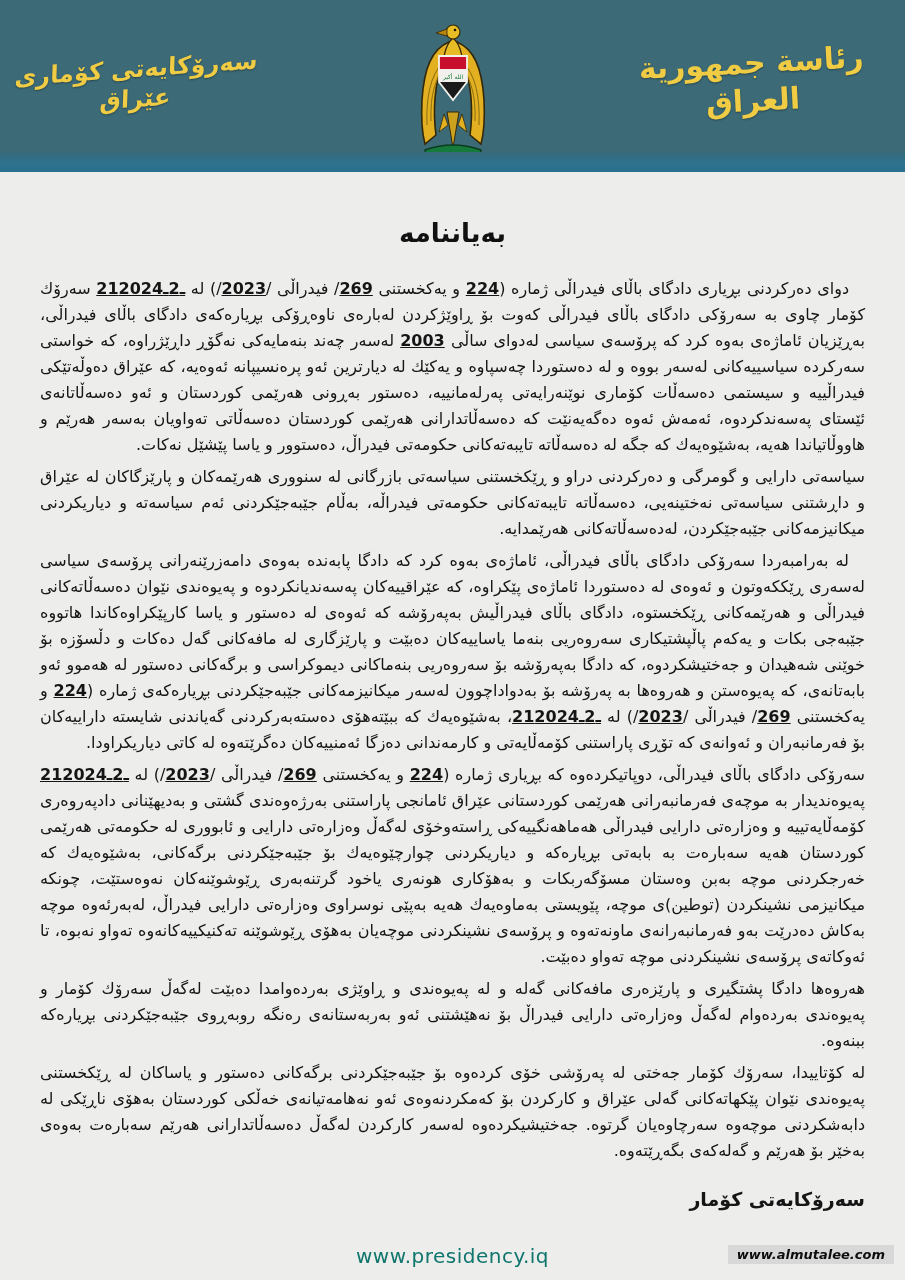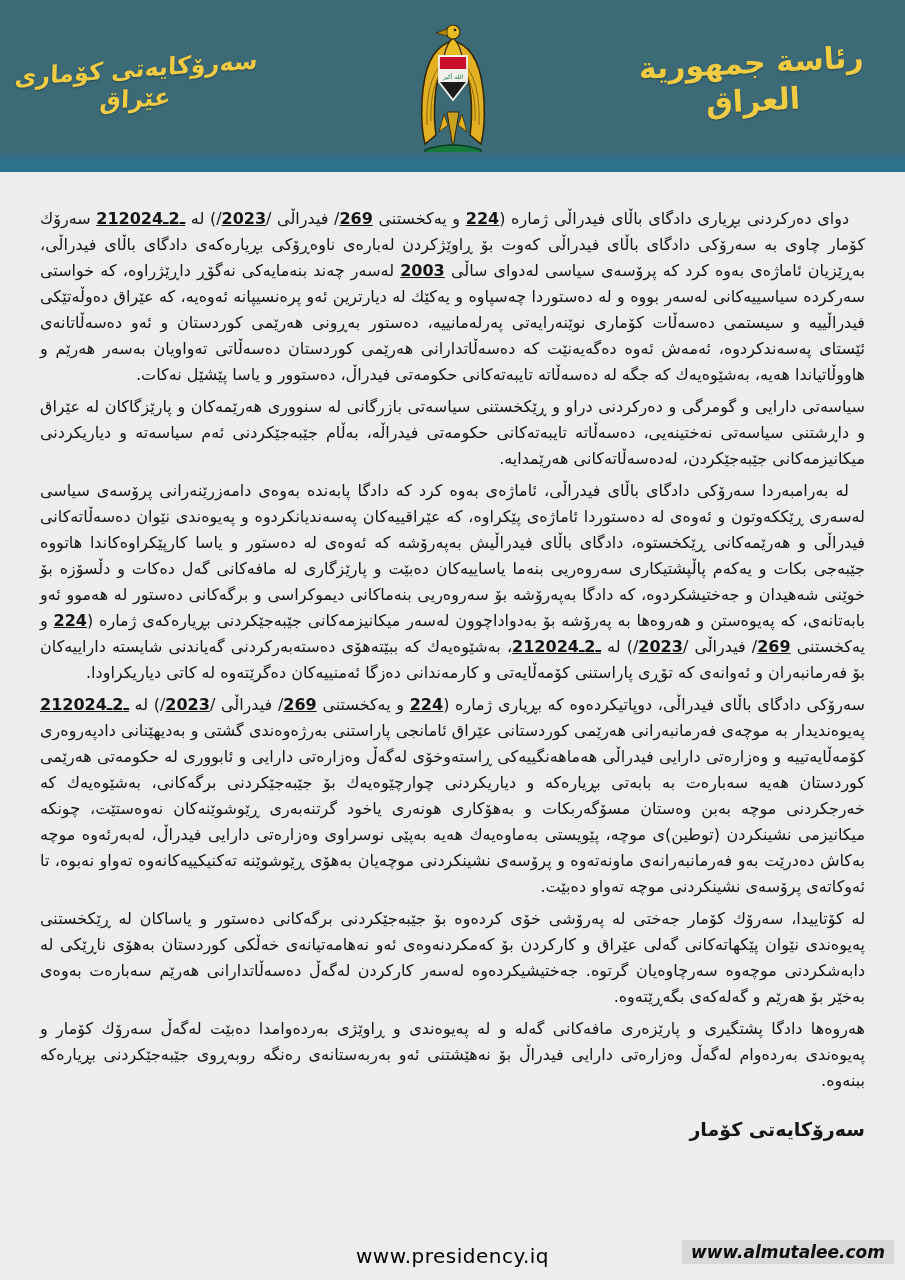--- a/index.html
+++ b/index.html
@@ -43,25 +43,25 @@
   }
   .doc p.indent{ text-indent:16px; }
   .doc b{ font-weight:bold;text-decoration:underline; }
   .signature{
     margin-top:24px; text-align:right; padding-left:46px;
     font-size:19px; font-weight:bold;
   }
   
   .site{
     position:absolute; left:0; right:0; bottom:12px; text-align:center;
-    color:#000000; font-size:20px; letter-spacing:.5px;
+    color:#0f766e; font-size:20px; letter-spacing:.5px;
   }
   .watermark{
     position:absolute; right:11px; bottom:16px; background:#d8d8d8;
-    color:#0d0d0d; font-size:17px; font-weight:bold; font-style:italic;
+    color:#0d0d0d; font-size:13px; font-weight:bold; font-style:italic;
     padding:2px 9px;
   }
 </style>
 </head>
 <body>
 
 <div class="page">
 
   <div class="hdr">
     <div class="hdr-title left" lang="ckb">سەرۆکایەتی کۆماری عێراق</div>
@@ -101,27 +101,28 @@
 
         <path d="M22 130 Q50 120 78 130 L76 146 Q50 154 24 146 Z" fill="#177a3d" stroke="#0a3c1e" stroke-width="1.4"></path>
         <text x="50" y="141" font-size="6.5" fill="#ffffff" text-anchor="middle">جمهورية العراق</text>
       </svg>
     </div>
 
     <div class="hdr-title right" lang="ar">رئاسة جمهورية العراق</div>
   </div>
 
   <div class="doc">
+    <div class="doc-title">بەیاننامە</div>
 
     <p class="indent"><span>دوای دەرکردنی بڕیاری دادگای باڵای فیدراڵی ژماره (</span><b>224</b><span> و یەکخستنی </span><b>269</b><span>/ فیدراڵی /</span><b>2023</b><span>/) لە </span><b dir="ltr" style="unicode-bidi: embed;">21ـ2ـ2024</b><span> سەرۆك کۆمار چاوی بە سەرۆکی دادگای باڵای فیدراڵی کەوت بۆ ڕاوێژکردن لەبارەی ناوەڕۆکی بڕیارەکەی دادگای باڵای فیدراڵی، بەڕێزیان ئاماژەی بەوە کرد کە پرۆسەی سیاسی لەدوای ساڵی </span><b>2003</b><span> لەسەر چەند بنەمایەکی نەگۆڕ داڕێژراوە، کە خواستی سەرکردە سیاسییەکانی لەسەر بووە و لە دەستوردا چەسپاوە و یەکێك لە دیارترین ئەو پرەنسیپانە ئەوەیە، کە عێراق دەوڵەتێکی فیدراڵییە و سیستمی دەسەڵات کۆماری نوێنەرایەتی پەرلەمانییە، دەستور بەڕونی هەرێمی کوردستان و ئەو دەسەڵاتانەی ئێستای پەسەندکردوە، ئەمەش ئەوە دەگەیەنێت کە دەسەڵاتدارانی هەرێمی کوردستان دەسەڵاتی تەواویان بەسەر هەرێم و هاووڵاتیاندا هەیە، بەشێوەیەك کە جگە لە دەسەڵاتە تایبەتەکانی حکومەتی فیدراڵ، دەستوور و یاسا پێشێل نەکات.</span></p>
     <p><span>سیاسەتی دارایی و گومرگی و دەرکردنی دراو و ڕێکخستنی سیاسەتی بازرگانی لە سنووری هەرێمەکان و پارێزگاکان لە عێراق و داڕشتنی سیاسەتی نەختینەیی، دەسەڵاتە تایبەتەکانی حکومەتی فیدراڵە، بەڵام جێبەجێکردنی ئەم سیاسەتە و دیاریکردنی میکانیزمەکانی جێبەجێکردن، لەدەسەڵاتەکانی هەرێمدایە.</span></p>
     <p class="indent"><span>لە بەرامبەردا سەرۆکی دادگای باڵای فیدراڵی، ئاماژەی بەوە کرد کە دادگا پابەندە بەوەی دامەزرێنەرانی پرۆسەی سیاسی لەسەری ڕێککەوتون و ئەوەی لە دەستوردا ئاماژەی پێکراوە، کە عێراقییەکان پەسەندیانکردوە و پەیوەندی نێوان دەسەڵاتەکانی فیدراڵی و هەرێمەکانی ڕێکخستوە، دادگای باڵای فیدراڵیش بەپەرۆشە کە ئەوەی لە دەستور و یاسا کارپێکراوەکاندا هاتووە جێبەجی بکات و یەکەم پاڵپشتیکاری سەروەریی بنەما یاساییەکان دەبێت و پارێزگاری لە مافەکانی گەل دەکات و دڵسۆزە بۆ خوێنی شەهیدان و جەختیشکردوە، کە دادگا بەپەرۆشە بۆ سەروەریی بنەماکانی دیموکراسی و برگەکانی دەستور لە هەموو ئەو بابەتانەی، کە پەیوەستن و هەروەها بە پەرۆشە بۆ بەدواداچوون لەسەر میکانیزمەکانی جێبەجێکردنی بڕیارەکەی ژمارە (</span><b>224</b><span> و یەکخستنی </span><b>269</b><span>/ فیدراڵی /</span><b>2023</b><span>/) لە </span><b dir="ltr" style="unicode-bidi: embed;">21ـ2ـ2024</b><span>، بەشێوەیەك کە ببێتەهۆی دەستەبەرکردنی گەیاندنی شایستە داراییەکان بۆ فەرمانبەران و ئەوانەی کە تۆڕی پاراستنی کۆمەڵایەتی و کارمەندانی دەزگا ئەمنییەکان دەگرێتەوە لە کاتی دیاریکراودا.</span></p>
     <p><span>سەرۆکی دادگای باڵای فیدراڵی، دوپاتیکردەوە کە بڕیاری ژمارە (</span><b>224</b><span> و یەکخستنی </span><b>269</b><span>/ فیدراڵی /</span><b>2023</b><span>/) لە </span><b dir="ltr" style="unicode-bidi: embed;">21ـ2ـ2024</b><span> پەیوەندیدار بە موچەی فەرمانبەرانی هەرێمی کوردستانی عێراق ئامانجی پاراستنی بەرژەوەندی گشتی و بەدیهێنانی دادپەروەری کۆمەڵایەتییە و وەزارەتی دارایی فیدراڵی هەماهەنگییەکی ڕاستەوخۆی لەگەڵ وەزارەتی دارایی و ئابووری لە حکومەتی هەرێمی کوردستان هەیە سەبارەت بە بابەتی بڕیارەکە و دیاریکردنی چوارچێوەیەك بۆ جێبەجێکردنی برگەکانی، بەشێوەیەك کە خەرجکردنی موچە بەبن وەستان مسۆگەربکات و بەهۆکاری هونەری یاخود گرتنەبەری ڕێوشوێنەکان نەوەستێت، چونکە میکانیزمی نشینکردن (توطین)ی موچە، پێویستی بەماوەیەك هەیە بەپێی نوسراوی وەزارەتی دارایی فیدراڵ، لەبەرئەوە موچە بەکاش دەدرێت بەو فەرمانبەرانەی ماونەتەوە و پرۆسەی نشینکردنی موچەیان بەهۆی ڕێوشوێنە تەکنیکییەکانەوە تەواو نەبوە، تا ئەوکاتەی پرۆسەی نشینکردنی موچە تەواو دەبێت.</span></p>
+    <p><span>هەروەها دادگا پشتگیری و پارێزەری مافەکانی گەلە و لە پەیوەندی و ڕاوێژی بەردەوامدا دەبێت لەگەڵ سەرۆك کۆمار و پەیوەندی بەردەوام لەگەڵ وەزارەتی دارایی فیدراڵ بۆ نەهێشتنی ئەو بەربەستانەی رەنگە روبەڕوی جێبەجێکردنی بڕیارەکە ببنەوە.</span></p>
     <p><span>لە کۆتاییدا، سەرۆك کۆمار جەختی لە پەرۆشی خۆی کردەوە بۆ جێبەجێکردنی برگەکانی دەستور و یاساکان لە ڕێکخستنی پەیوەندی نێوان پێکهاتەکانی گەلی عێراق و کارکردن بۆ کەمکردنەوەی ئەو نەهامەتیانەی خەڵکی کوردستان بەهۆی ناڕێکی لە دابەشکردنی موچەوە سەرچاوەیان گرتوە. جەختیشیکردەوە لەسەر کارکردن لەگەڵ دەسەڵاتدارانی هەرێم سەبارەت بەوەی بەخێر بۆ هەرێم و گەلەکەی بگەڕێتەوە.</span></p>
-    <p><span>هەروەها دادگا پشتگیری و پارێزەری مافەکانی گەلە و لە پەیوەندی و ڕاوێژی بەردەوامدا دەبێت لەگەڵ سەرۆك کۆمار و پەیوەندی بەردەوام لەگەڵ وەزارەتی دارایی فیدراڵ بۆ نەهێشتنی ئەو بەربەستانەی رەنگە روبەڕوی جێبەجێکردنی بڕیارەکە ببنەوە.</span></p>
 
     <div class="signature">سەرۆکایەتی کۆمار</div>
   </div>
 
   <div class="site">www.presidency.iq</div>
   <div class="watermark">www.almutalee.com</div>
 
 </div>
 
 </body></html>

